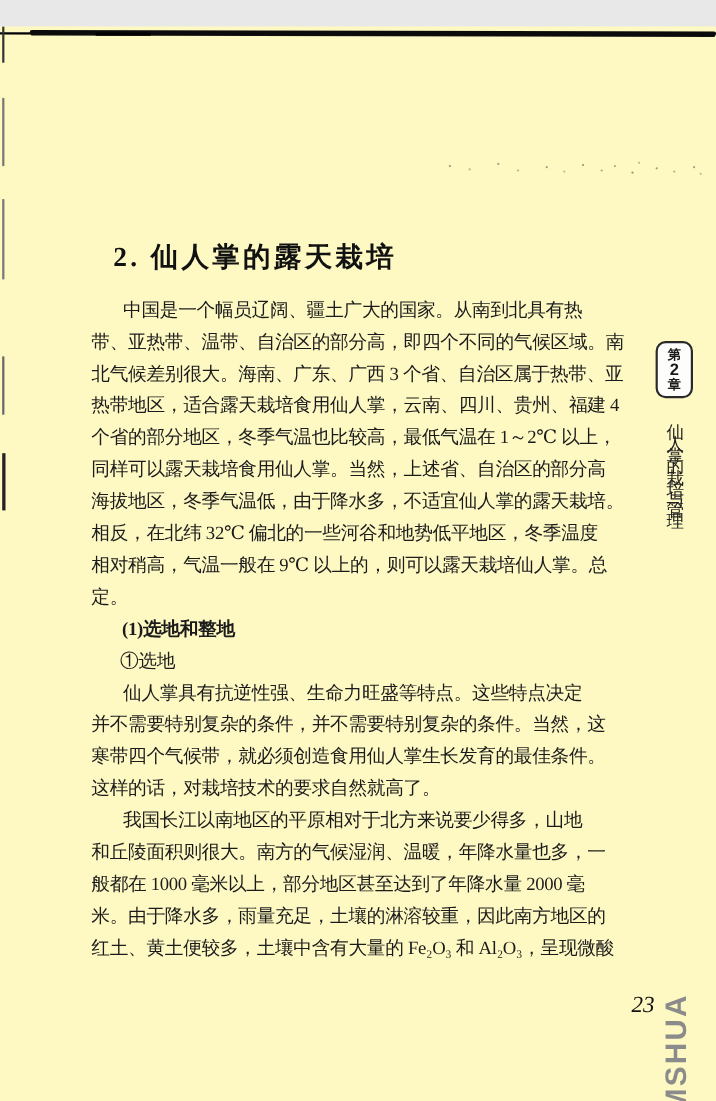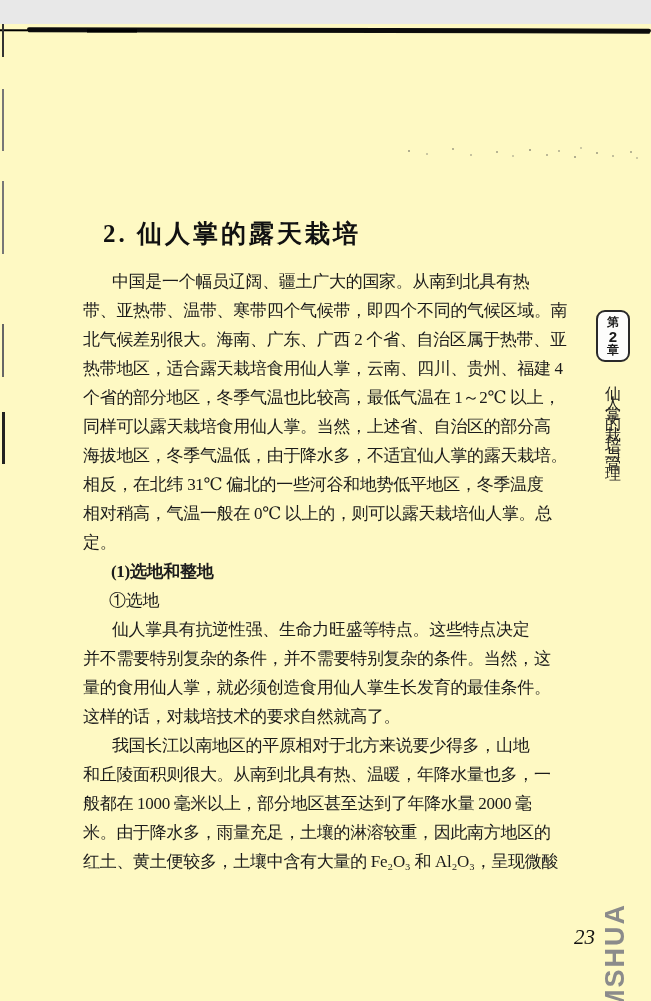--- a/index.html
+++ b/index.html
@@ -138,21 +138,21 @@
     text-orientation: upright;
     font-size: 16px;
     letter-spacing: 10px;
     color: #222;
     height: 260px;
   }
 
   
   .page-number {
     position: absolute;
-    left: 574px; top: 901px;
+    left: 574px; top: 877px;
     font-family: "Liberation Serif", "DejaVu Serif", serif;
     font-style: italic;
     font-size: 21px;
     color: #111;
   }
   .watermark {
     position: absolute;
     left: 600px; top: 988px;
     transform: rotate(-90deg);
     transform-origin: 0 0;
@@ -175,41 +175,41 @@
   <div class="edge-seg s3"></div>
   <div class="edge-seg s4"></div>
   <div class="edge-seg s5"></div>
   <div class="speckles"></div>
 
   <h1 class="section-title">2. 仙人掌的露天栽培</h1>
 
   <div class="body-text">
     <div class="para">
         <div class="line">中国是一个幅员辽阔、疆土广大的国家。从南到北具有热</div>
-        <div class="line">带、亚热带、温带、寒带四个气候带，即四个不同的气候区域。南</div>
-        <div class="line">北气候差别很大。海南、广东、广西 2 个省、自治区属于热带、亚</div>
+        <div class="line">带、亚热带、温带、自治区的部分高，即四个不同的气候区域。南</div>
+        <div class="line">北气候差别很大。海南、广东、广西 3 个省、自治区属于热带、亚</div>
         <div class="line">热带地区，适合露天栽培食用仙人掌，云南、四川、贵州、福建 4</div>
         <div class="line">个省的部分地区，冬季气温也比较高，最低气温在 1～2℃ 以上，</div>
         <div class="line">同样可以露天栽培食用仙人掌。当然，上述省、自治区的部分高</div>
         <div class="line">海拔地区，冬季气温低，由于降水多，不适宜仙人掌的露天栽培。</div>
-        <div class="line">相反，在北纬 31℃ 偏北的一些河谷和地势低平地区，冬季温度</div>
-        <div class="line">相对稍高，气温一般在 0℃ 以上的，则可以露天栽培仙人掌。总</div>
+        <div class="line">相反，在北纬 32℃ 偏北的一些河谷和地势低平地区，冬季温度</div>
+        <div class="line">相对稍高，气温一般在 9℃ 以上的，则可以露天栽培仙人掌。总</div>
         <div class="line">定。</div>
       </div>
     <div class="sub-heading">(1)选地和整地</div>
     <div class="sub-sub-heading">①选地</div>
     <div class="para">
         <div class="line">仙人掌具有抗逆性强、生命力旺盛等特点。这些特点决定</div>
         <div class="line">并不需要特别复杂的条件，并不需要特别复杂的条件。当然，这</div>
-        <div class="line">量的食用仙人掌，就必须创造食用仙人掌生长发育的最佳条件。</div>
+        <div class="line">寒带四个气候带，就必须创造食用仙人掌生长发育的最佳条件。</div>
         <div class="line">这样的话，对栽培技术的要求自然就高了。</div>
       </div>
     <div class="para">
         <div class="line">我国长江以南地区的平原相对于北方来说要少得多，山地</div>
-        <div class="line">和丘陵面积则很大。从南到北具有热、温暖，年降水量也多，一</div>
+        <div class="line">和丘陵面积则很大。南方的气候湿润、温暖，年降水量也多，一</div>
         <div class="line">般都在 1000 毫米以上，部分地区甚至达到了年降水量 2000 毫</div>
         <div class="line">米。由于降水多，雨量充足，土壤的淋溶较重，因此南方地区的</div>
         <div class="line">红土、黄土便较多，土壤中含有大量的 Fe₂O₃ 和 Al₂O₃，呈现微酸</div>
       </div>
   </div>
 
   <div class="chapter-tab">
     <span class="zi">第</span>
     <span class="zi num">2</span>
     <span class="zi">章</span>

